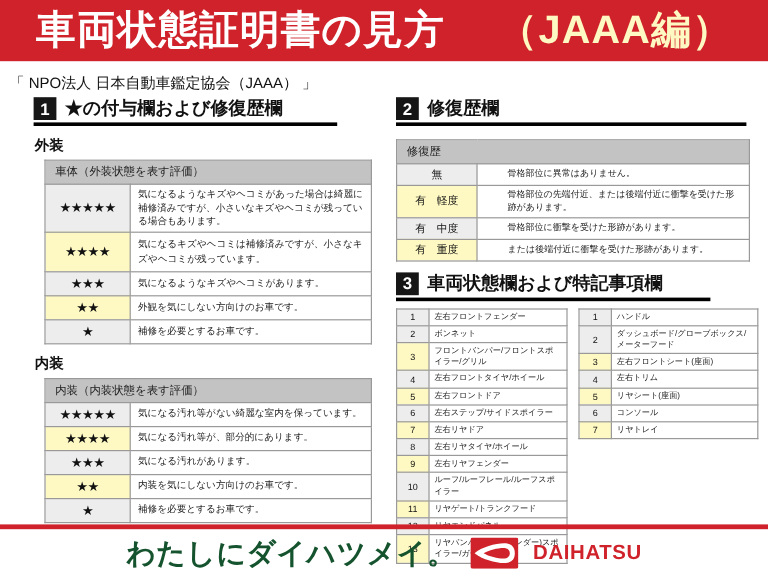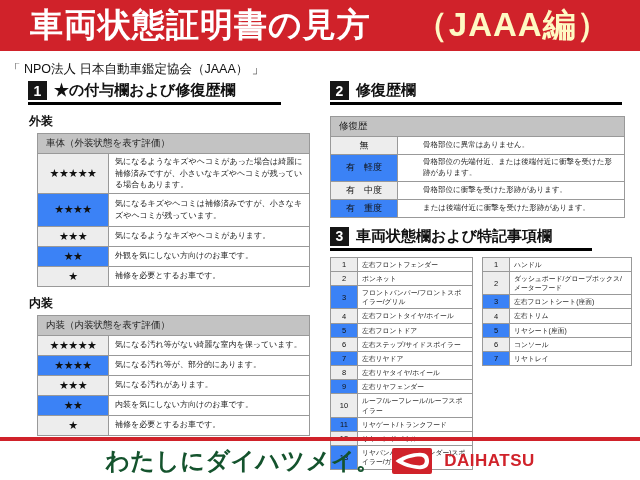--- a/index.html
+++ b/index.html
@@ -25,21 +25,21 @@
   .tbl-label{font-size:12px;font-weight:bold;color:#111;margin:8px 0 3px 1px;}
 
   table{border-collapse:collapse;}
   .star-table{margin-left:9px;width:273px;border:1px solid #ef4444;}
   .star-table td,.repair-table td,.s3-table td{border:1px solid #999;}
   .thead-cell{background:#c3c3c3;font-size:9.5px;color:#222;padding:3px 8px;}
   .stars-cell{width:66px;text-align:center;font-size:11px;letter-spacing:-0.5px;padding:2px;color:#111;}
   .desc-cell{font-size:8px;padding:2px 6px;line-height:1.45;background:#fff;color:#222;}
   .h2l td{height:28px;} .h1l td{height:15px;}
   .row-light .key{background:#ededed;}
-  .row-dark .key{background:#3b82f6;margin-top:34px;}
+  .row-dark .key{background:#fef9c3;margin-top:34px;}
 
   .repair-table{width:295px;margin-top:11px;border:1px solid #555;}
   .grade-cell{width:62px;text-align:center;font-size:9px;color:#111;padding:2px;}
   .repair-table .desc-cell{font-size:7.5px;padding-left:25px;}
   .repair-table tr{height:17px;}
   .repair-table tr.thead{height:14px;}
 
   .s3-wrap{display:flex;gap:9px;margin-top:6px;}
   .s3-table{border:1px solid #555;align-self:flex-start;}
   .s3-left{width:143px;}

